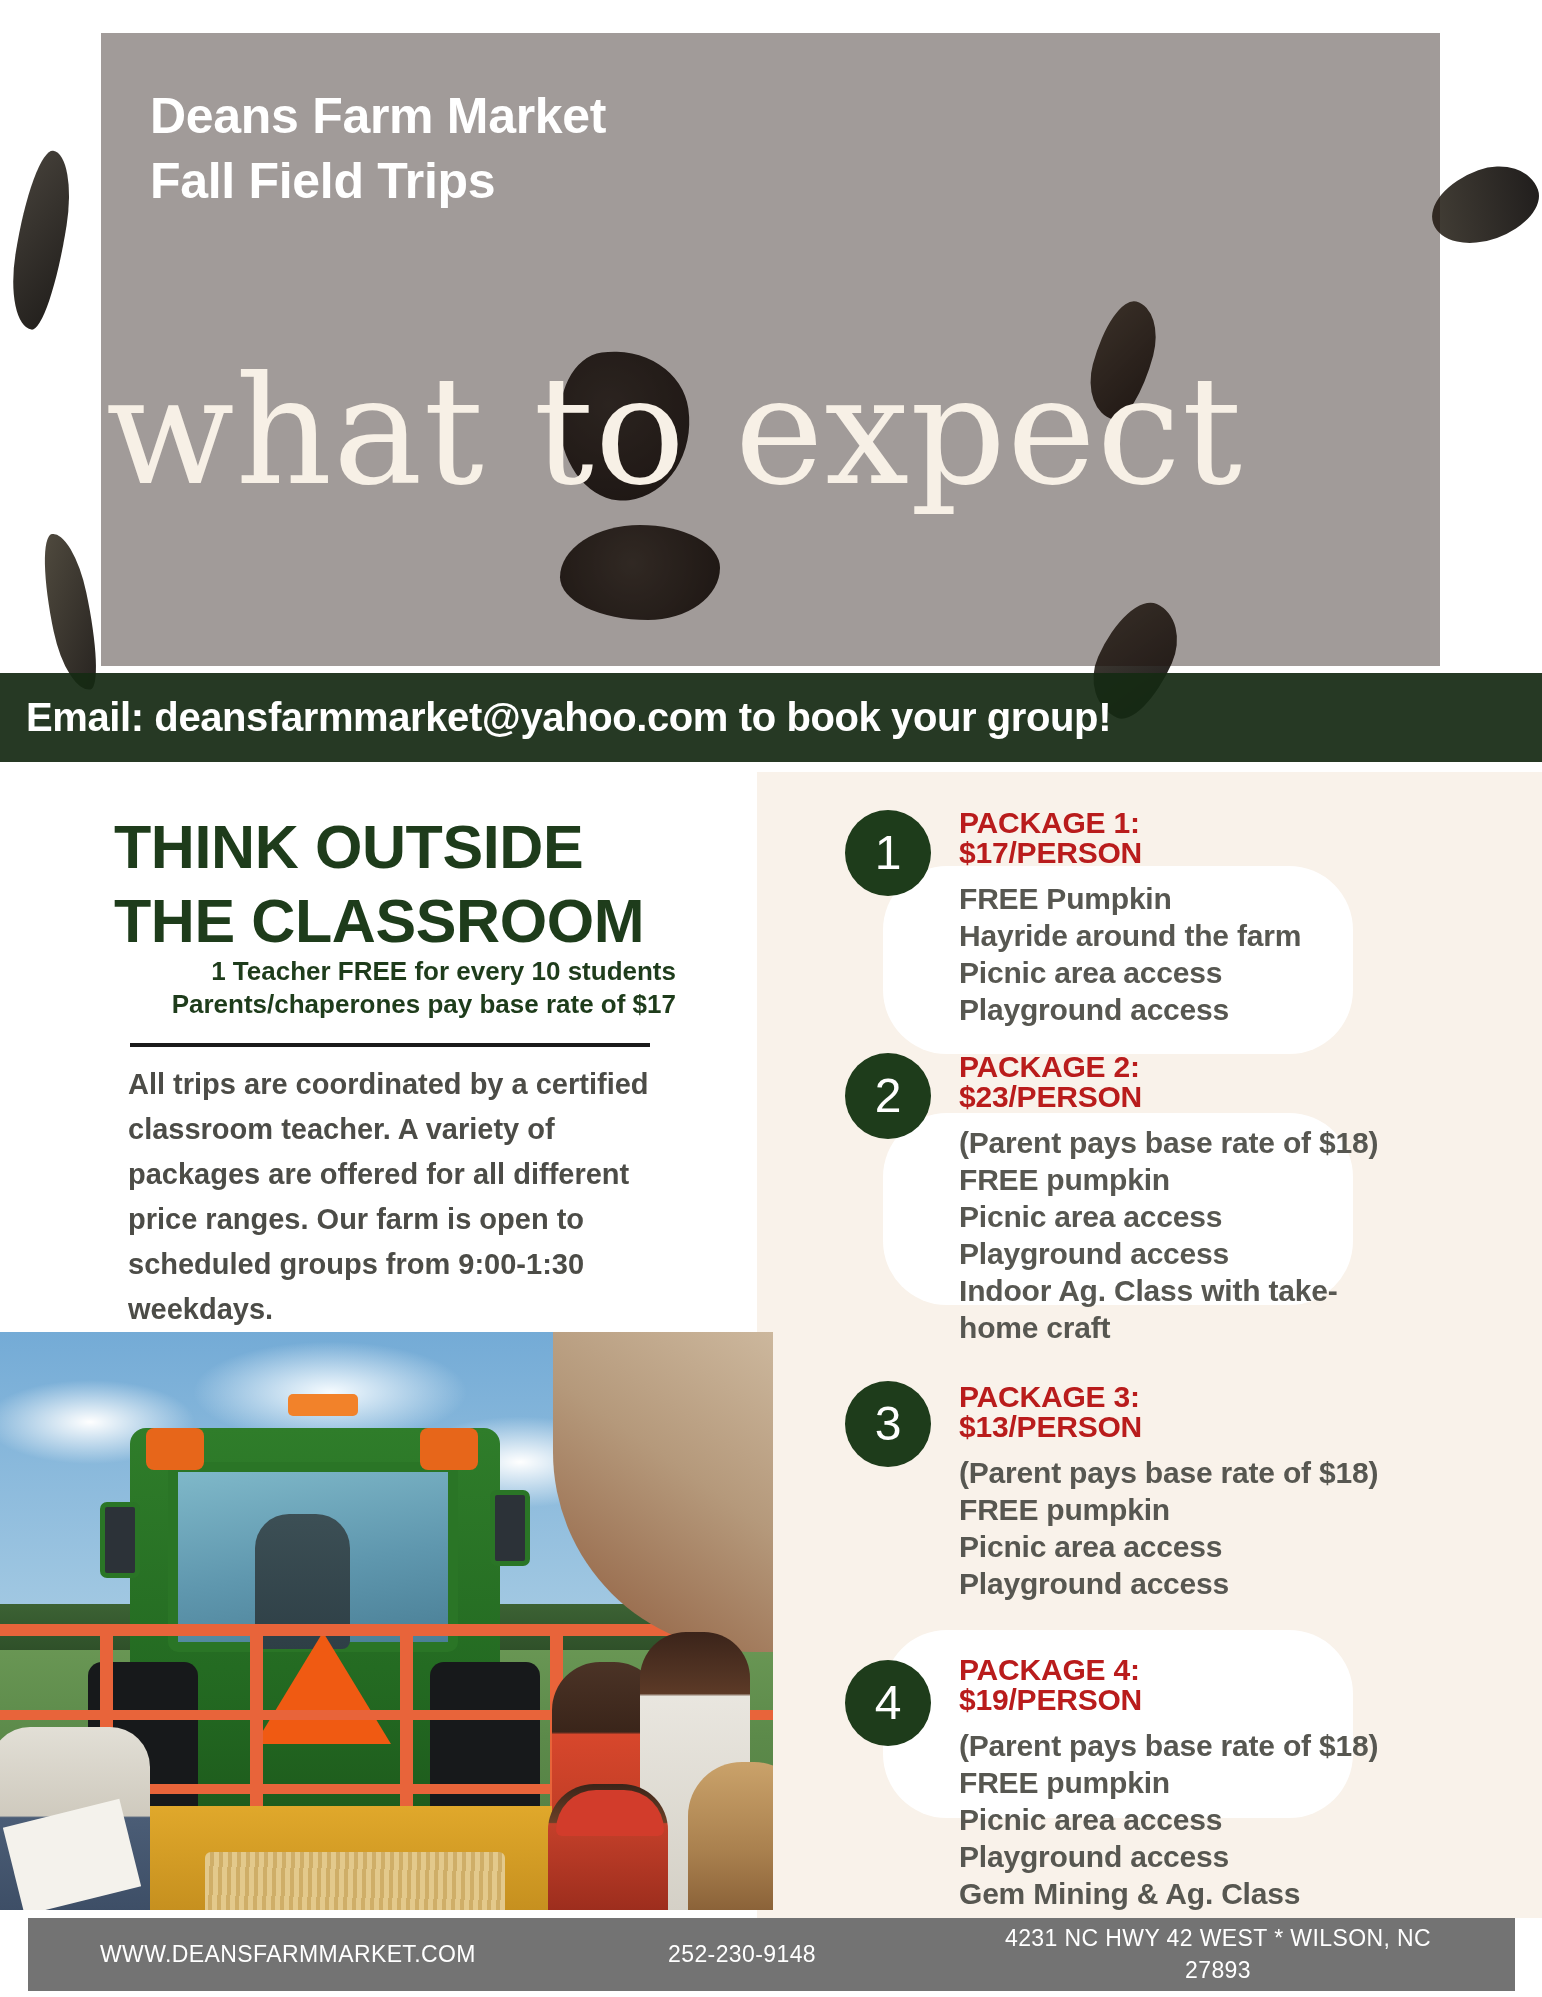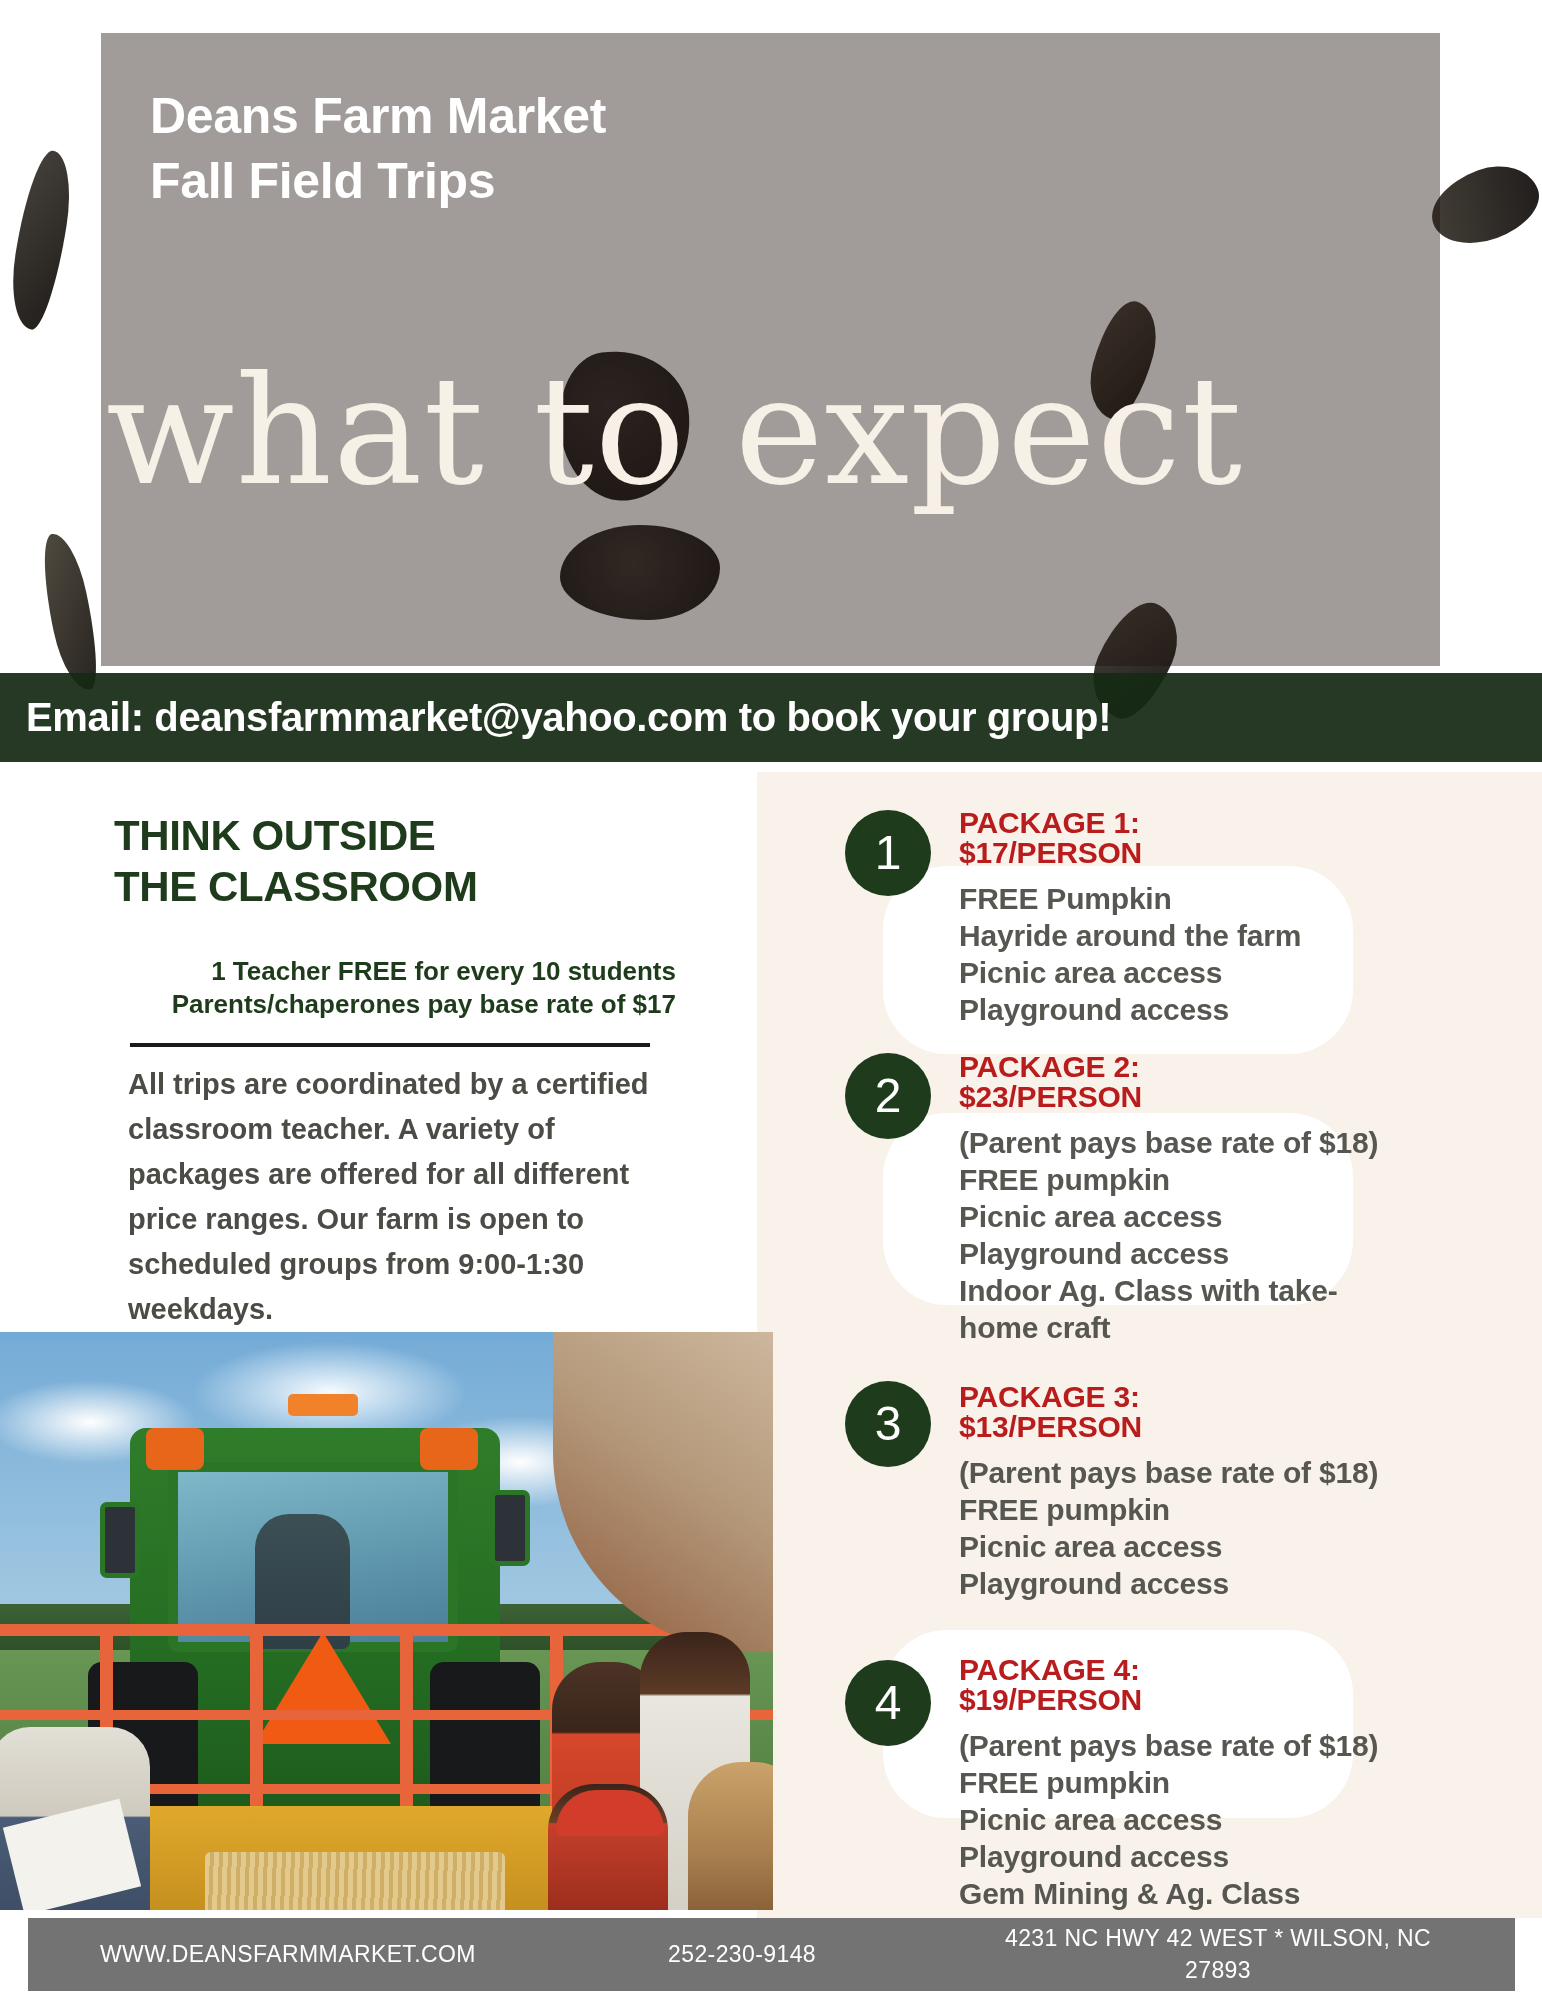--- a/index.html
+++ b/index.html
@@ -82,21 +82,21 @@
     background:#ffffff;
   }
   .body-cream{
     position:absolute; left:757px; top:772px; width:785px; height:1146px;
     background:#f9f2ea;
   }
 
   
   .think{
     position:absolute; left:114px; top:810px; width:560px;
-    color:#1e3c1b; font-size:42px; font-weight:bold; line-height:1.22;
+    color:#1e3c1b; font-size:61px; font-weight:bold; line-height:1.22;
     letter-spacing:-.4px;
   }
   .sub-lines{
     position:absolute; left:76px; top:955px; width:600px;
     color:#1e3c1b; font-size:26px; font-weight:bold; line-height:1.28;
     text-align:right;
   }
   .rule{
     position:absolute; left:130px; top:1043px; width:520px; height:4px;
     background:#1a1a1a;

